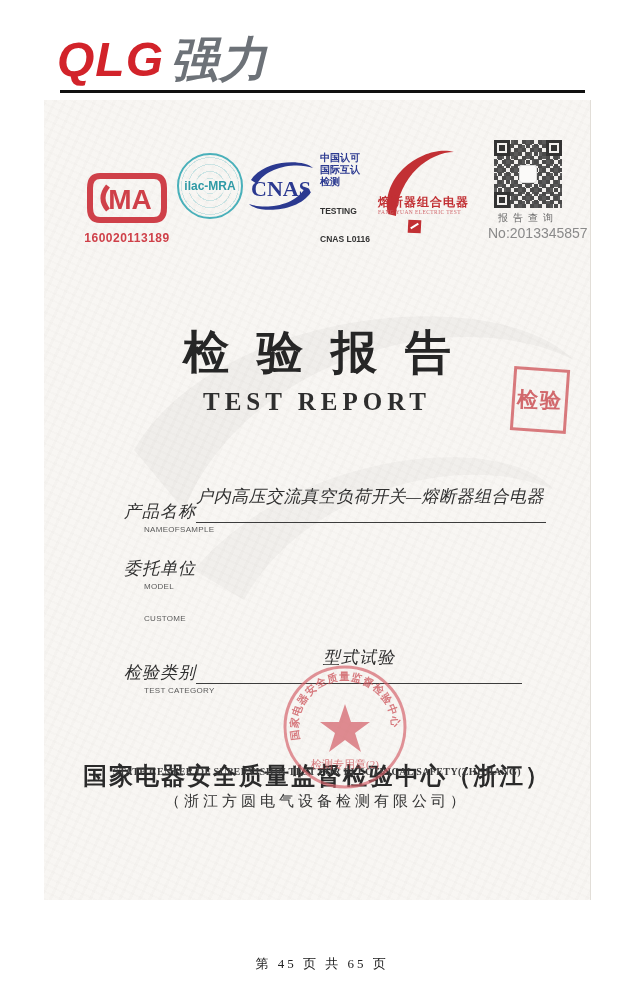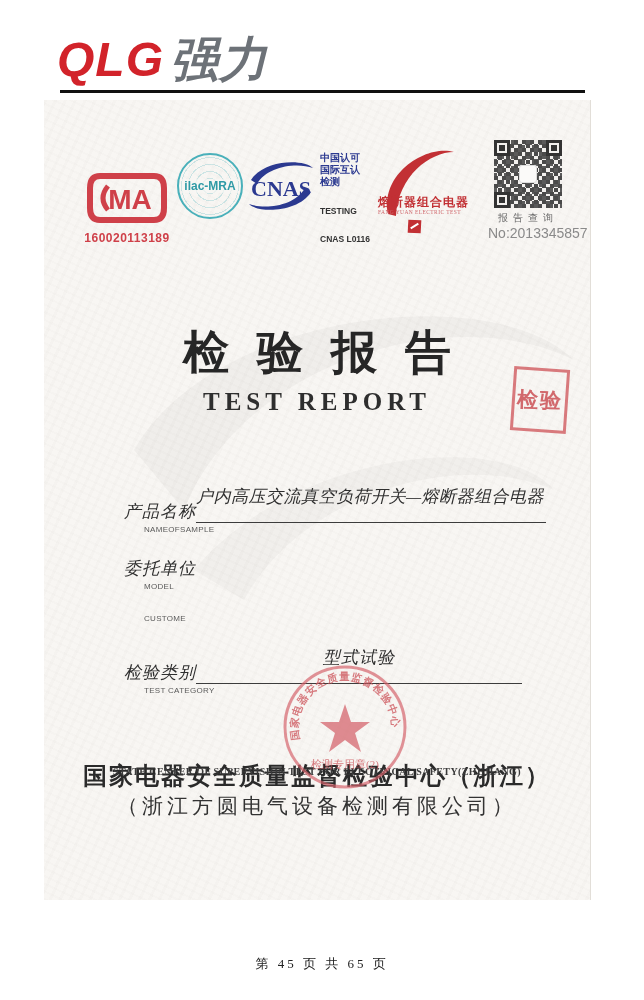--- a/index.html
+++ b/index.html
@@ -86,21 +86,21 @@
   .fline.left { text-align:left; letter-spacing:0.5px; padding-left:0; }
   .fsub { font-size:8px; color:#5a5a5a; letter-spacing:0.3px; margin:2px 0 0 20px;
     font-family:"Liberation Sans",sans-serif; }
 
   
   .center-cn { position:absolute; left:0; top:660px; width:100%; text-align:center;
     font-size:24px; font-weight:bold; color:#2a2a2a; letter-spacing:2px; }
   .center-en { position:absolute; left:0; top:666px; width:100%; text-align:center;
     font-size:10px; font-weight:bold; color:#3a3a3a; letter-spacing:0.4px; }
   .center-co { position:absolute; left:0; top:692px; width:100%; text-align:center;
-    font-size:21px; color:#333; letter-spacing:4px; }
+    font-size:15px; color:#333; letter-spacing:4px; }
   .seal { position:absolute; left:226px; top:552px; width:150px; height:150px;
     pointer-events:none; opacity:0.85; }
 
   
   .footer { position:absolute; left:0; top:942px; width:100%; text-align:center;
     font-size:13px; color:#222; letter-spacing:3px;margin-top:13px; }
 </style>
 </head>
 <body>
 

